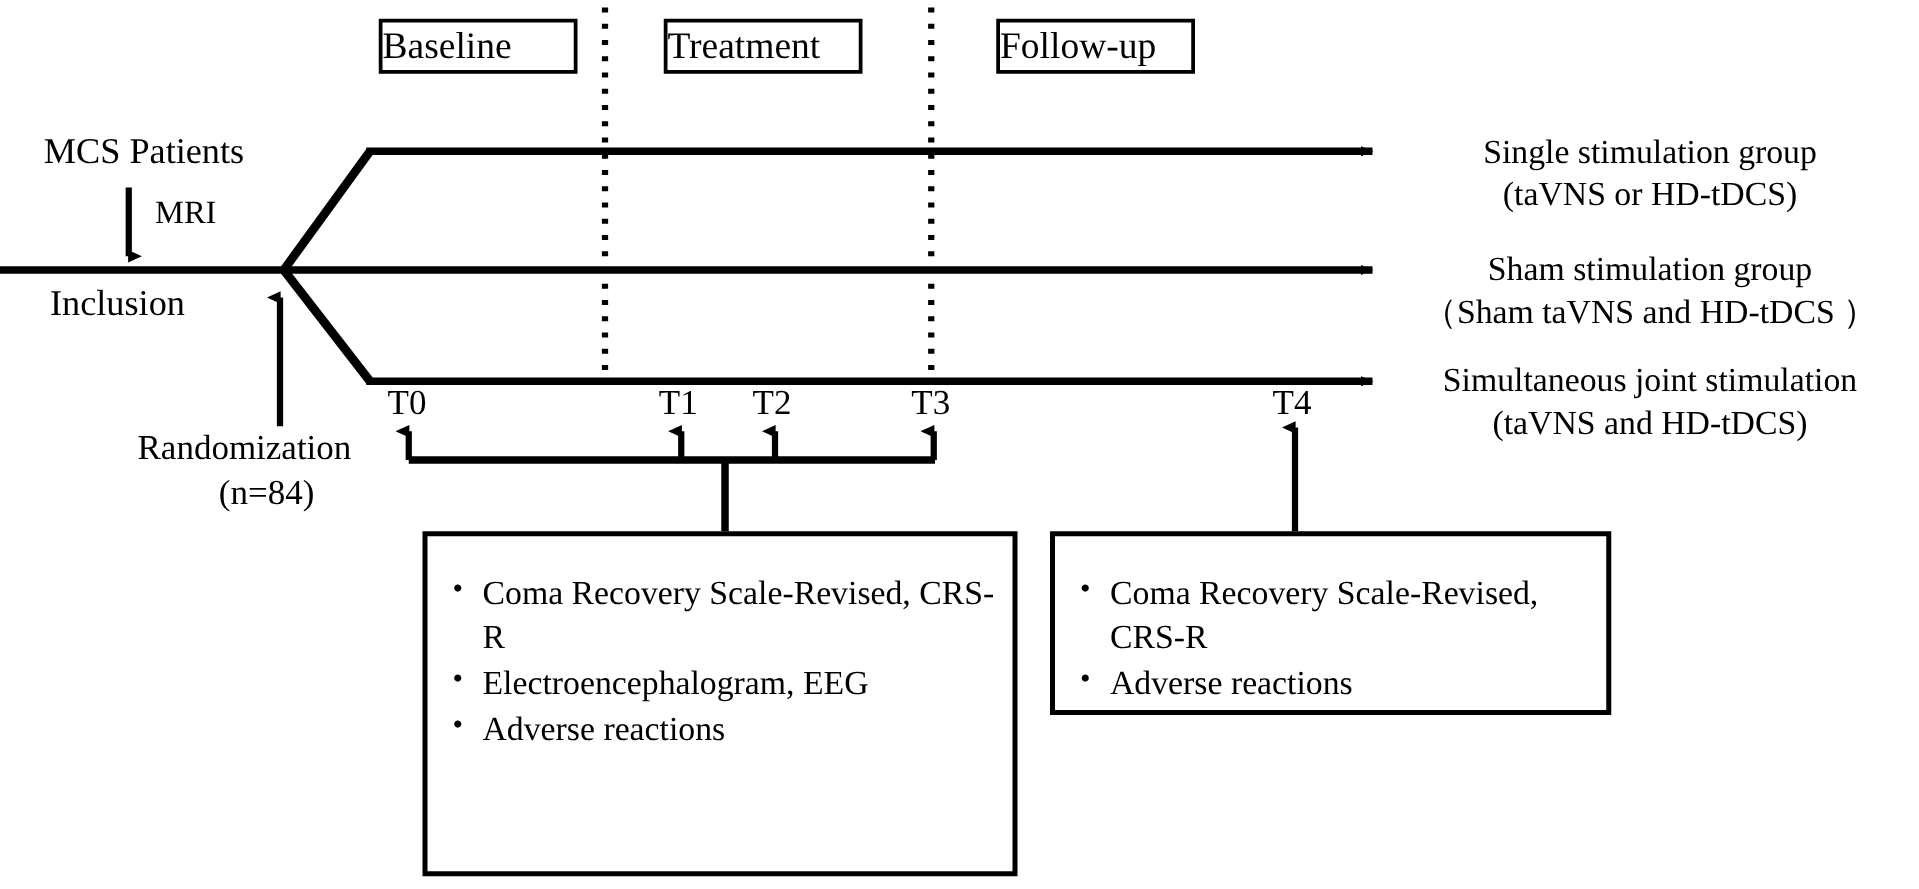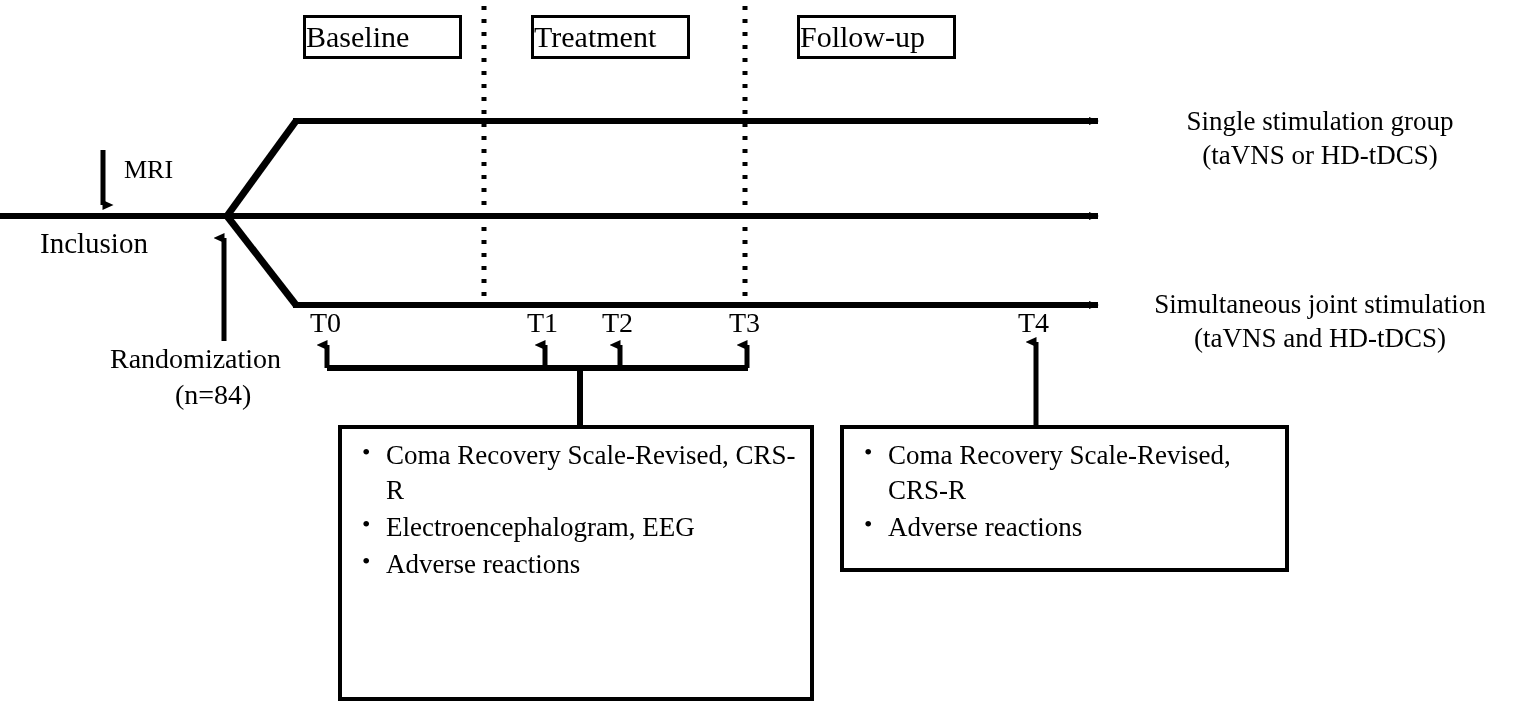--- a/index.html
+++ b/index.html
@@ -58,21 +58,21 @@
   
   .outcome-box {
     position: absolute;
     border: 4px solid #000000;
     background: #ffffff;
     box-sizing: border-box;
   }
   .outcome-list {
     list-style: none;
     margin: 0;
-    padding: 9px 10px 0 18px;
+    padding: 28px 10px 0 18px;
     font-size: 27px;
     line-height: 1.30;
   }
   .outcome-list li {
     position: relative;
     padding-left: 26px;
     margin-bottom: 2px;
   }
   .outcome-list li::before {
     content: "\2022";
@@ -129,39 +129,44 @@
   <div class="phase-box" style="left:303px; top:15px; width:159px; height:44px;">
     <span class="phase-label">Baseline</span>
   </div>
   <div class="phase-box" style="left:531px; top:15px; width:159px; height:44px;">
     <span class="phase-label">Treatment</span>
   </div>
   <div class="phase-box" style="left:797px; top:15px; width:159px; height:44px;">
     <span class="phase-label">Follow-up</span>
   </div>
 
+  <div class="txt stage-label" style="left:35px; top:104px;">MCS Patients</div>
 
   <div class="txt mri-label" style="left:124px; top:155px;">MRI</div>
 
   <div class="txt stage-label" style="left:40px; top:226px;">Inclusion</div>
 
   <div class="txt rand-line" style="left:110px; top:342px;">Randomization</div>
   <div class="txt rand-line" style="left:175px; top:378px;">(n=84)</div>
 
   <div class="txt tick-label" style="left:310px; top:306px;">T0</div>
   <div class="txt tick-label" style="left:527px; top:306px;">T1</div>
   <div class="txt tick-label" style="left:602px; top:306px;">T2</div>
   <div class="txt tick-label" style="left:729px; top:306px;">T3</div>
   <div class="txt tick-label" style="left:1018px; top:306px;">T4</div>
 
   <div class="group-label" style="left:1120px; top:105px; width:400px;">
     <div>Single stimulation group</div>
     <div>(taVNS or HD-tDCS)</div>
   </div>
 
+  <div class="group-label" style="left:1115px; top:199px; width:410px;">
+    <div>Sham stimulation group</div>
+    <div>（Sham taVNS and HD-tDCS ）</div>
+  </div>
 
   <div class="group-label" style="left:1110px; top:288px; width:420px;">
     <div>Simultaneous joint stimulation</div>
     <div>(taVNS and HD-tDCS)</div>
   </div>
 
   <div class="outcome-box" style="left:338px; top:425px; width:476px; height:276px;">
     <ul class="outcome-list">
       <li>Coma Recovery Scale-Revised, CRS-R</li>
       <li>Electroencephalogram, EEG</li>

